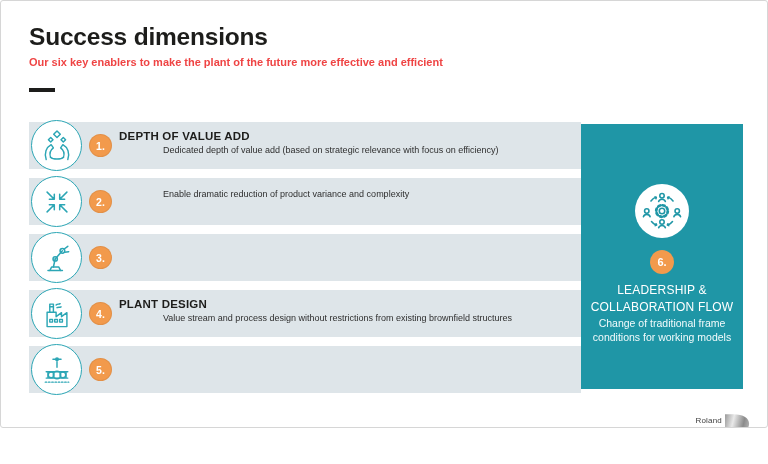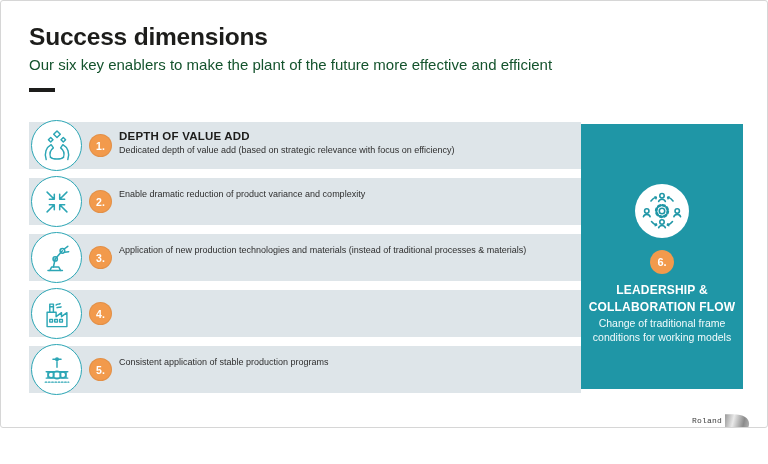--- a/index.html
+++ b/index.html
@@ -9,21 +9,21 @@
     position:relative; width:768px; height:428px;
     background:#ffffff; border:1px solid #d6d6d6; border-radius:3px;
     overflow:hidden;
   }
   .title {
     position:absolute; left:28px; top:22px;
     font-size:24.5px; font-weight:700; color:#1d1d1b; letter-spacing:-0.2px;
   }
   .subtitle {
     position:absolute; left:28px; top:55px;
-    font-size:15px; font-weight:400; color:#14532d;
+    font-size:11px; font-weight:700; color:#ef4444;
   }
   .dash {
     position:absolute; left:28px; top:87px;
     width:26px; height:4px; background:#1d1d1b;
   }
   
   .row {
     position:absolute; left:28px; width:552px; height:47px;
     background:#dee5e9;
   }
@@ -40,57 +40,57 @@
     font-size:10.5px; font-weight:700;
     display:flex; align-items:center; justify-content:center;
     border:1px solid rgba(0,0,0,0.06);
   }
   .row-text { position:absolute; left:90px; top:8px; width:455px; }
   .row-title {
     font-size:11.5px; font-weight:700; color:#1d1d1b; letter-spacing:0.2px;
     white-space:nowrap;
   }
   .row-desc {
-    margin-top:3px; font-size:9px; color:#2e2e2e; white-space:nowrap;
+    margin-top:3px; font-size:9px; color:#2e2e2e; white-space:nowrap;margin-left:44px;
   }
   
   .panel {
     position:absolute; left:580px; top:123px; width:162px; height:265px;
     background:#1f96a6; text-align:center;
   }
   .panel-icon {
     position:absolute; left:54px; top:60px; width:54px; height:54px;
     border-radius:50%; background:#ffffff;
     display:flex; align-items:center; justify-content:center;
   }
   .panel-num {
     position:absolute; left:69px; top:126px;
     width:24px; height:24px; border-radius:50%;
     background:#f29a4c; color:#fff; font-size:11px; font-weight:700;
     display:flex; align-items:center; justify-content:center;
   }
   .panel-title {
     position:absolute; left:0; top:158px; width:162px;
-    color:#ffffff; font-size:12px; font-weight:700; line-height:1.4;
+    color:#ffffff; font-size:12px; font-weight:400; line-height:1.4;
     letter-spacing:0.2px;
   }
   .panel-desc {
     position:absolute; left:11px; top:192px; width:140px;
     color:#f2fbfc; font-size:10.5px; line-height:1.38;
   }
   
   .source {
     position:absolute; left:24px; top:429px;
     font-size:10px; color:#333;
   }
   .source b { font-weight:700; color:#1d1d1b; }
   .logo { position:absolute; right:17px; top:412px; width:78px; height:42px; }
   .logo-roland {
     position:absolute; right:28px; top:3px;
-    font-size:8px; color:#3c3c3c; letter-spacing:0.2px;font-family:Liberation Mono, monospace;
+    font-size:8px; color:#3c3c3c; letter-spacing:0.2px;
   }
   .logo-berger {
     position:absolute; right:27px; top:11px;
     font-size:16.5px; color:#3c3c3c; letter-spacing:-0.2px;
   }
   .logo-b { position:absolute; right:0; top:0; }
   svg { display:block; }
 </style>
 </head>
 <body>
@@ -140,53 +140,55 @@
         <path d="M10 34 H26 M12 34 L14 30 H22 L24 34"></path>
         <path d="M16 30 L18 21"></path>
         <path d="M18 21 L26 12"></path>
         <circle cx="18" cy="21" r="2.4"></circle>
         <circle cx="26" cy="12" r="2.6"></circle>
         <path d="M28 10 L32 7 M28.5 13.5 L33 13"></path>
       </svg>
     </div>
     <div class="num-circle">3.</div>
     <div class="row-text">
-      <div class="row-desc">Application of new production technologies and materials (instead of traditional processes &amp; materials)</div>
     </div>
   </div>
 
   <div class="row" style="top:289px">
     <div class="row-icon">
       <svg width="36" height="36" viewBox="0 0 40 40" fill="none" stroke="#2ca6b5" stroke-width="1.6" stroke-linecap="round" stroke-linejoin="round">
         <path d="M12 18 V9 H16 V18"></path>
         <path d="M12 12 H16"></path>
         <path d="M9 34 V18 H19 V23 L25 18.5 V23 L31 18.5 V34 H9 Z"></path>
         <path d="M19 10 c1.5-1.5 3-0.5 4.5-1.5 M20 13 c1.5-1 3 0 4.5-1"></path>
         <rect x="12" y="26" width="3" height="3"></rect>
         <rect x="17.5" y="26" width="3" height="3"></rect>
         <rect x="23" y="26" width="3" height="3"></rect>
       </svg>
     </div>
     <div class="num-circle">4.</div>
+    <div class="row-text">
+      <div class="row-title">PLANT DESIGN</div>
+      <div class="row-desc">Value stream and process design without restrictions from existing brownfield structures</div>
+    </div>
   </div>
 
   <div class="row" style="top:345px">
     <div class="row-icon">
       <svg width="36" height="36" viewBox="0 0 40 40" fill="none" stroke="#2ca6b5" stroke-width="1.6" stroke-linecap="round" stroke-linejoin="round">
         <path d="M20 8 V17 M15.5 8 H24.5 M20 8 m-1.5 0 a1.5 1.5 0 1 0 3 0 a1.5 1.5 0 1 0 -3 0"></path>
         <path d="M8 22 H32 M8 29 H32 M10 22 V29 M30 22 V29"></path>
         <circle cx="13.5" cy="25.5" r="3.2"></circle>
         <circle cx="26.5" cy="25.5" r="3.2"></circle>
         <circle cx="20" cy="25.5" r="4.2"></circle>
         <path d="M7 33.5 H33" stroke-dasharray="1.6 2"></path>
       </svg>
     </div>
     <div class="num-circle">5.</div>
     <div class="row-text">
-      <div class="row-desc">Consistent application of stable production programs</div>
     </div>
   </div>
 
   <div class="panel">
     <div class="panel-icon">
       <svg width="42" height="42" viewBox="0 0 40 40" fill="none" stroke="#1f96a6" stroke-width="1.5" stroke-linecap="round" stroke-linejoin="round">
         <circle cx="20" cy="20" r="5.5" stroke-width="2.6" stroke-dasharray="2 2.3"></circle>
         <circle cx="20" cy="20" r="2.6"></circle>
         <circle cx="20" cy="5.5" r="2.1"></circle>
           <path d="M16.8 11 a3.4 3.4 0 0 1 6.4 0"></path>

